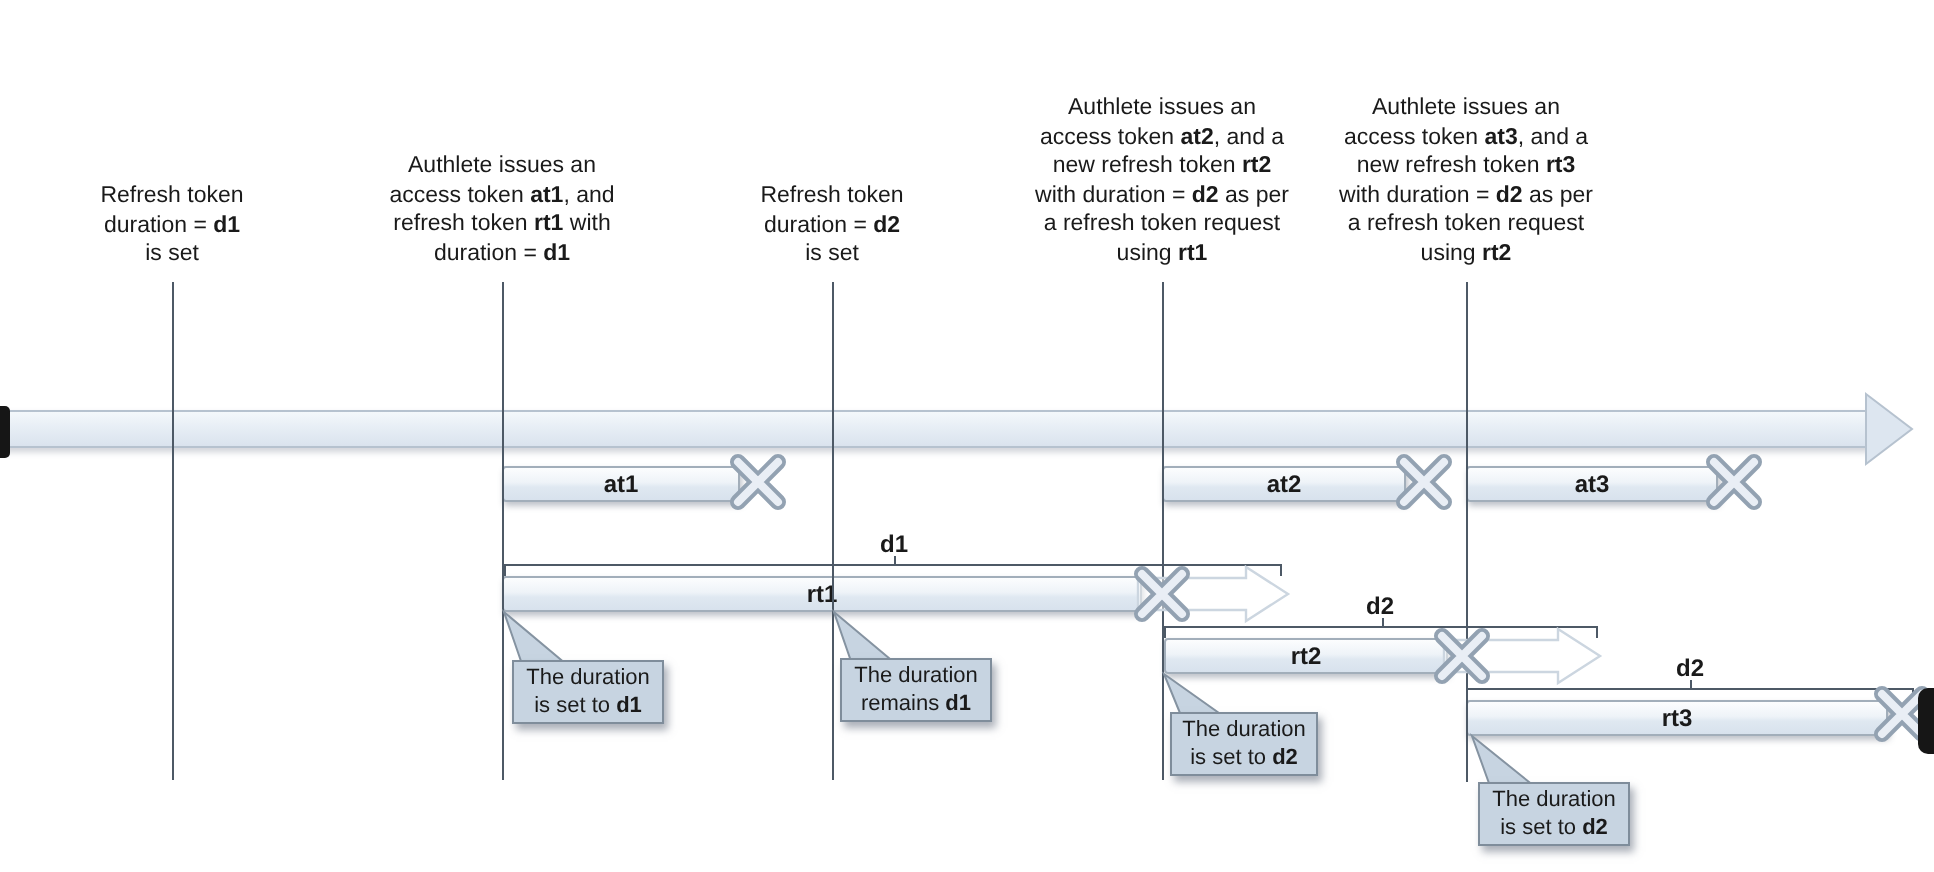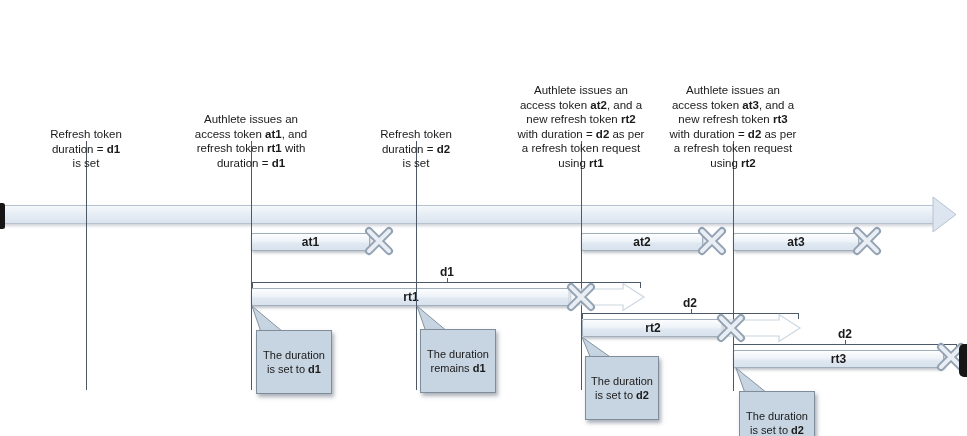--- a/index.html
+++ b/index.html
@@ -3,21 +3,21 @@
 <meta charset="utf-8">
 <style>
   html,body{margin:0;padding:0;background:#fff;}
   .canvas{
     position:relative;width:967px;height:436px;background:#ffffff;overflow:hidden;
     font-family:"Liberation Sans",sans-serif;color:#1a1a1a;
   }
   .vline{position:absolute;width:1px;background:#4d5966;z-index:2;}
   .event-label{
     position:absolute;transform:translateX(-50%);width:170px;text-align:center;
-    font-size:11.5px;line-height:14.5px;z-index:3;margin-top:36px;
+    font-size:11.5px;line-height:14.5px;z-index:3;
   }
   .arrow-body{
     position:absolute;left:0;top:205px;width:934px;height:17px;z-index:1;
     border:1px solid #b6c2cf;border-radius:2px;
     background:linear-gradient(180deg,#f4f8fb 0%,#e7eef5 45%,#dae3ee 100%);
     box-shadow:0 2px 3px rgba(120,130,145,0.35);
   }
   .bar{
     position:absolute;height:16px;z-index:1;
     border:1px solid #a2aeba;border-radius:2px;
@@ -32,21 +32,21 @@
   .bracket::before{left:0;}
   .bracket::after{right:0;}
   .bracket .ctick{position:absolute;left:50%;top:-5px;width:1px;height:5px;background:#4d5966;}
   .bracket-label{
     position:absolute;transform:translateX(-50%);z-index:4;
     font-weight:bold;font-size:12px;line-height:12px;background:#fff;padding:0 3px;
   }
   .callout{
     position:absolute;z-index:10;background:#c7d4e1;border:1px solid #7f8d9b;
     box-shadow:2px 3px 4px rgba(100,110,125,0.55);
-    font-size:11px;line-height:14px;text-align:center;padding:17px 3px;
+    font-size:11px;line-height:14px;text-align:center;padding:1px 3px;
   }
   .overlay{position:absolute;left:0;top:0;z-index:5;pointer-events:none;}
 </style>
 </head>
 <body>
 
 <div class="canvas">
 
   <div class="vline" style="left:86px;top:141px;height:249px;"></div>
   <div class="vline" style="left:251px;top:141px;height:249px;"></div>

